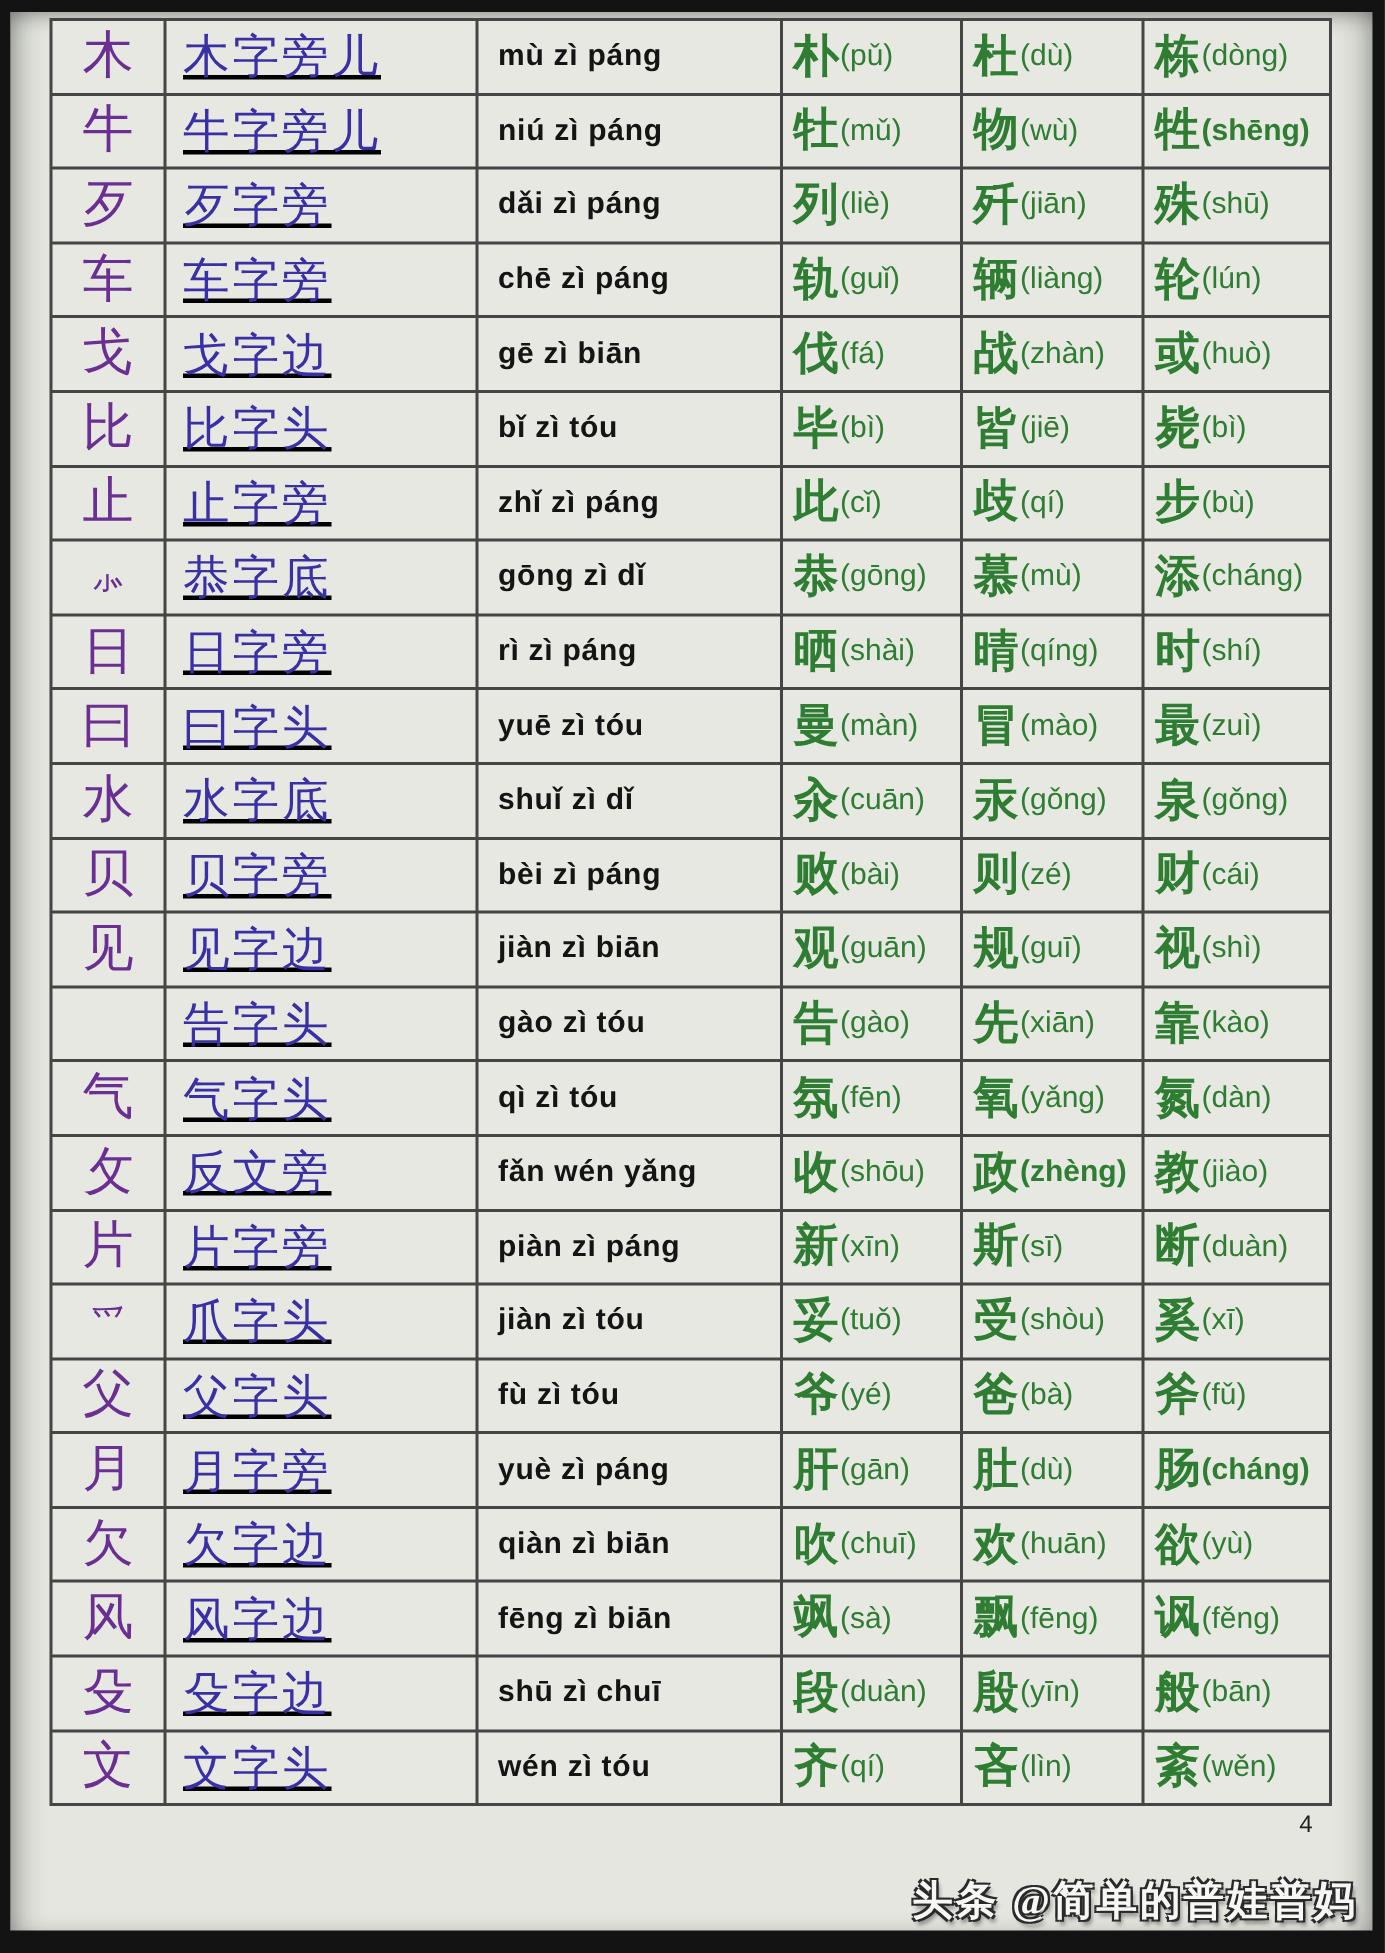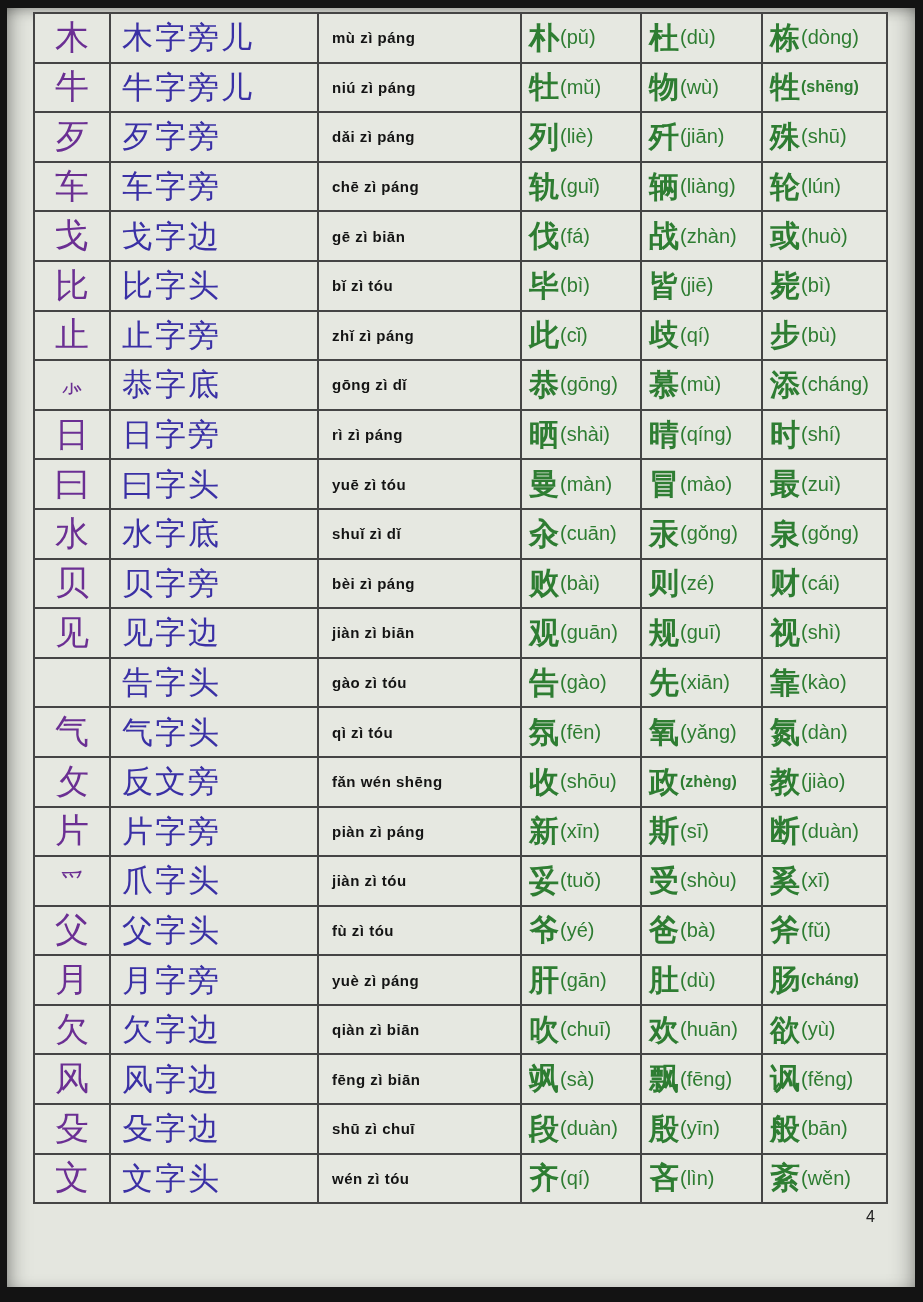--- a/index.html
+++ b/index.html
@@ -30,28 +30,28 @@
   .row { display:contents; }
   .cell {
     background:var(--cellbg,#e6e8e1);
     display:flex; align-items:center;
     overflow:hidden; white-space:nowrap;
   }
   .c-radical { justify-content:center; }
   .cn { font-family:"Liberation Serif", serif; }
   .radical { color:var(--radical,#6b2f93); font-size:34px; line-height:1; }
   .radical.sm { font-size:22px; }
-  .c-name { padding-left:11px; }
+  .c-name { padding-left:11px;text-decoration:underline; }
   .name { color:var(--name,#3a30a5); font-size:31px; line-height:1; letter-spacing:2px; }
   .c-pinyin { padding-left:13px; }
-  .py-main { color:#141414; font-size:15px; font-weight:bold; letter-spacing:0.5px; }
+  .py-main { color:#141414; font-size:20px; font-weight:bold; letter-spacing:0.5px; }
   .c-ex { padding-left:7px; }
   .ex-char { color:var(--green,#2e7d32); font-size:30px; font-weight:bold; line-height:1; }
   .ex-py { color:var(--green,#2e7d32); font-size:20px; margin-left:1px; }
-  .ex-py.sm { font-size:16px; font-weight:bold; }
+  .ex-py.sm { font-size:20px; font-weight:bold; }
   .page-number {
     position:absolute; top:1200px; right:40px;
     font-size:16px; color:#222;
   }
   .watermark {
     position:absolute; bottom:2px; right:10px;
     font-family:"Liberation Serif", serif;
     font-size:27px; font-weight:bold; letter-spacing:2px;
     color:#f7f7f5;
     text-shadow:-1.5px -1.5px 0 #2a2a2a, 1.5px -1.5px 0 #2a2a2a,
@@ -302,21 +302,21 @@
           <span class="ex-py">(yǎng)</span>
         </div><div class="cell c-ex">
           <span class="cn ex-char">氮</span>
           <span class="ex-py">(dàn)</span>
         </div></div>
       <div class="row"><div class="cell c-radical">
           <span class="cn radical">攵</span>
         </div><div class="cell c-name">
           <span class="cn name">反文旁</span>
         </div><div class="cell c-pinyin">
-          <span class="py-main">fǎn wén shēng</span>
+          <span class="py-main">fǎn wén yǎng</span>
         </div><div class="cell c-ex">
           <span class="cn ex-char">收</span>
           <span class="ex-py">(shōu)</span>
         </div><div class="cell c-ex">
           <span class="cn ex-char">政</span>
           <span class="ex-py sm">(zhèng)</span>
         </div><div class="cell c-ex">
           <span class="cn ex-char">教</span>
           <span class="ex-py">(jiào)</span>
         </div></div>
@@ -443,13 +443,14 @@
           <span class="ex-py">(qí)</span>
         </div><div class="cell c-ex">
           <span class="cn ex-char">吝</span>
           <span class="ex-py">(lìn)</span>
         </div><div class="cell c-ex">
           <span class="cn ex-char">紊</span>
           <span class="ex-py">(wěn)</span>
         </div></div>
     </div>
   <div class="page-number">4</div>
+  <div class="watermark">头条 @简单的普娃普妈</div>
 </div>
 
 </body></html>

